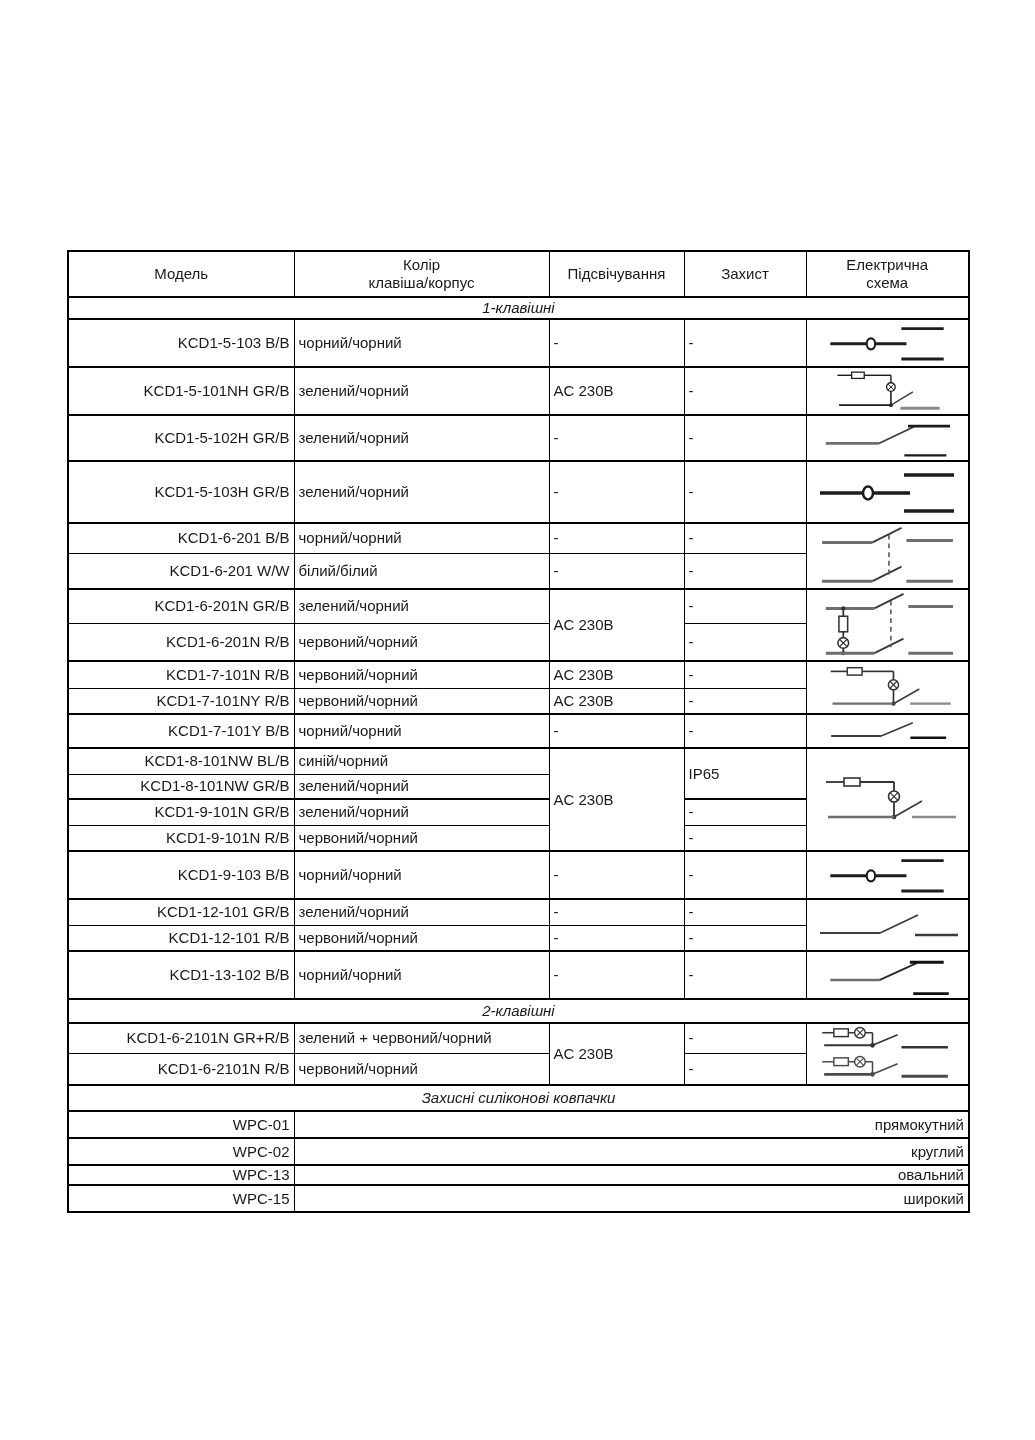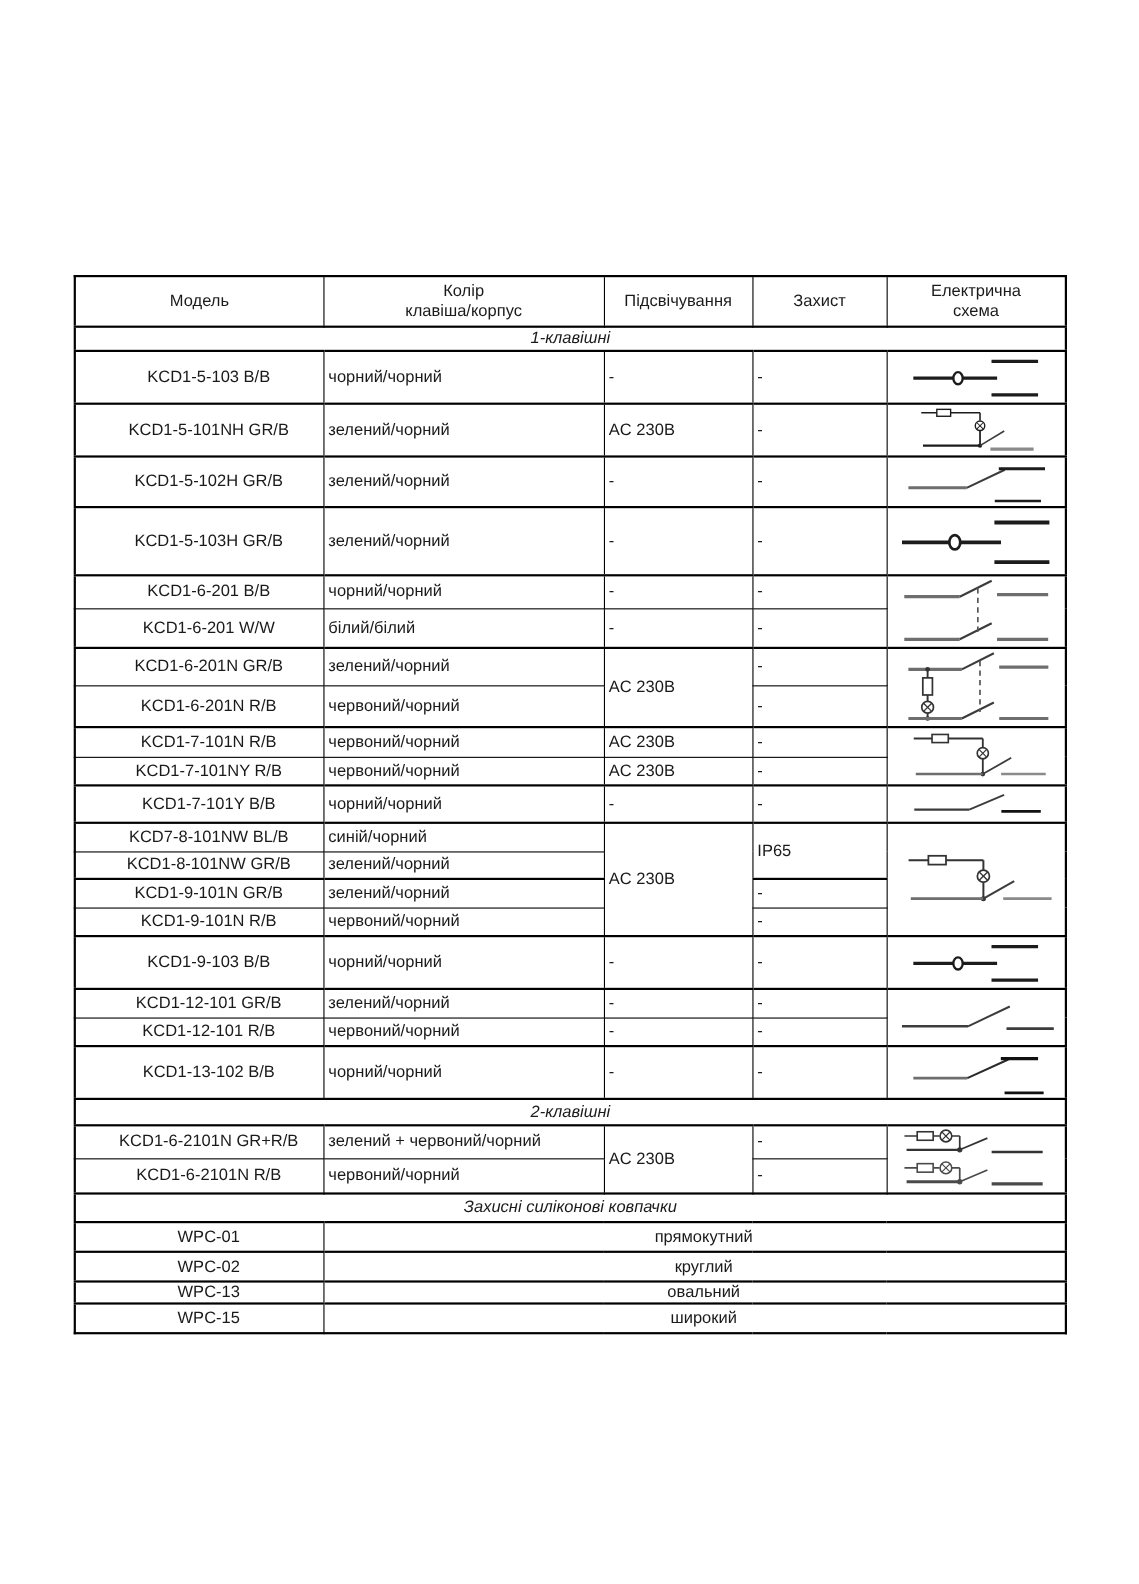--- a/index.html
+++ b/index.html
@@ -1,20 +1,20 @@
 <!DOCTYPE html>
 <html><head>
 <meta charset="utf-8">
 <style>
   html,body{margin:0;padding:0;background:#fff;}
   body{width:1035px;height:1440px;font-family:"Liberation Sans","DejaVu Sans",sans-serif;color:#1a1a1a;}
   .sheet{position:relative;width:1035px;height:1440px;background:#fff;overflow:hidden;}
   table.spec{position:absolute;left:67px;top:250px;width:901px;border-collapse:collapse;table-layout:fixed;border:2px solid #000;}
   td{border:1px solid #000;font-size:15px;line-height:18px;padding:0 4px;vertical-align:middle;overflow:hidden;}
-  td.model{text-align:center;padding-left:21px;}
+  td.model{text-align:right;padding-left:21px;}
   td.ctr{}
   td.hdr{text-align:center;font-size:15px;}
   td.sec{text-align:center;font-style:italic;}
   td.diag{text-align:center;padding:1px;}
   tr.bt2>td,td.bt2{border-top:2px solid #000;}
   svg{display:block;margin:0 auto;}
   .hl{display:block;text-align:center;}
 </style>
 </head>
 <body>
@@ -209,21 +209,21 @@
     <td class="diag">
       <svg width="150" height="30" viewBox="0 0 150 36">
         <line x1="8" y1="24" x2="68" y2="24" stroke="#3c3c3c" stroke-width="2.5"></line>
         <line x1="68" y1="24" x2="106" y2="8" stroke="#3c3c3c" stroke-width="2"></line>
         <line x1="103" y1="26" x2="146" y2="26" stroke="#111" stroke-width="3"></line>
       </svg>
     </td>
   </tr>
 
   <tr class="bt2" style="height:26px">
-    <td class="model">KCD7-8-101NW BL/B</td>
+    <td class="model">KCD1-8-101NW BL/B</td>
     <td class="ctr">синій/чорний</td>
     <td class="ctr" rowspan="4">AC 230B</td>
     <td class="ctr" rowspan="2">IP65</td>
     <td class="diag" rowspan="4">
       <svg width="150" height="60" viewBox="0 0 150 52">
         <line x1="14" y1="8" x2="32" y2="8" stroke="#333" stroke-width="1.8"></line>
         <rect x="32" y="4" width="16" height="8" fill="#fff" stroke="#333" stroke-width="1.6"></rect>
         <line x1="48" y1="8" x2="82" y2="8" stroke="#333" stroke-width="1.8"></line>
         <line x1="82" y1="8" x2="82" y2="17" stroke="#333" stroke-width="1.8"></line>
         <circle cx="82" cy="22.5" r="5.5" fill="#fff" stroke="#333" stroke-width="1.6"></circle>

